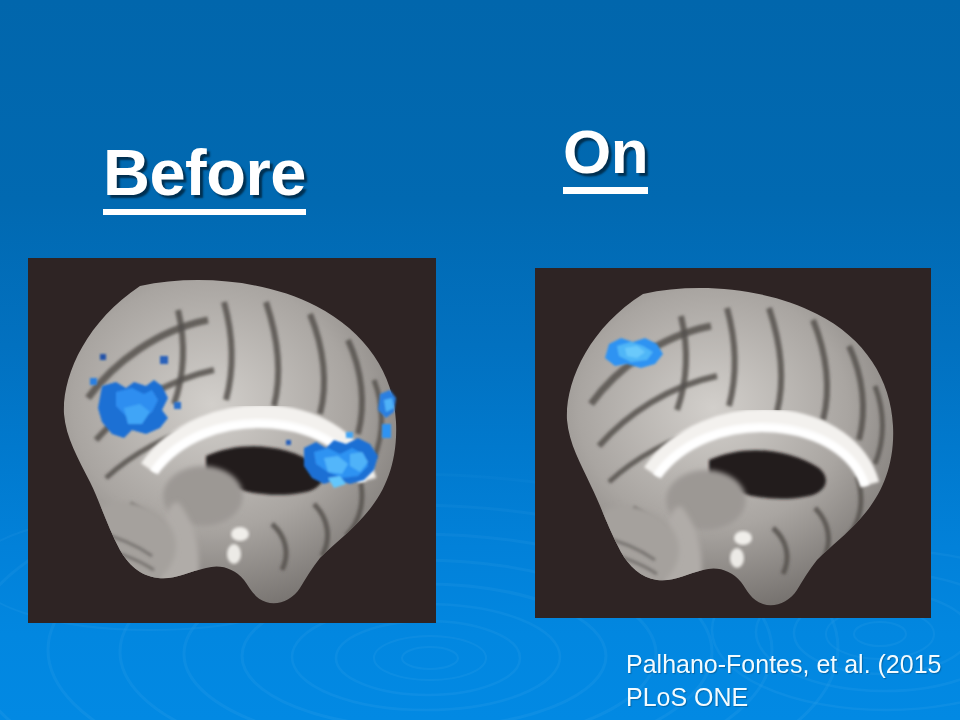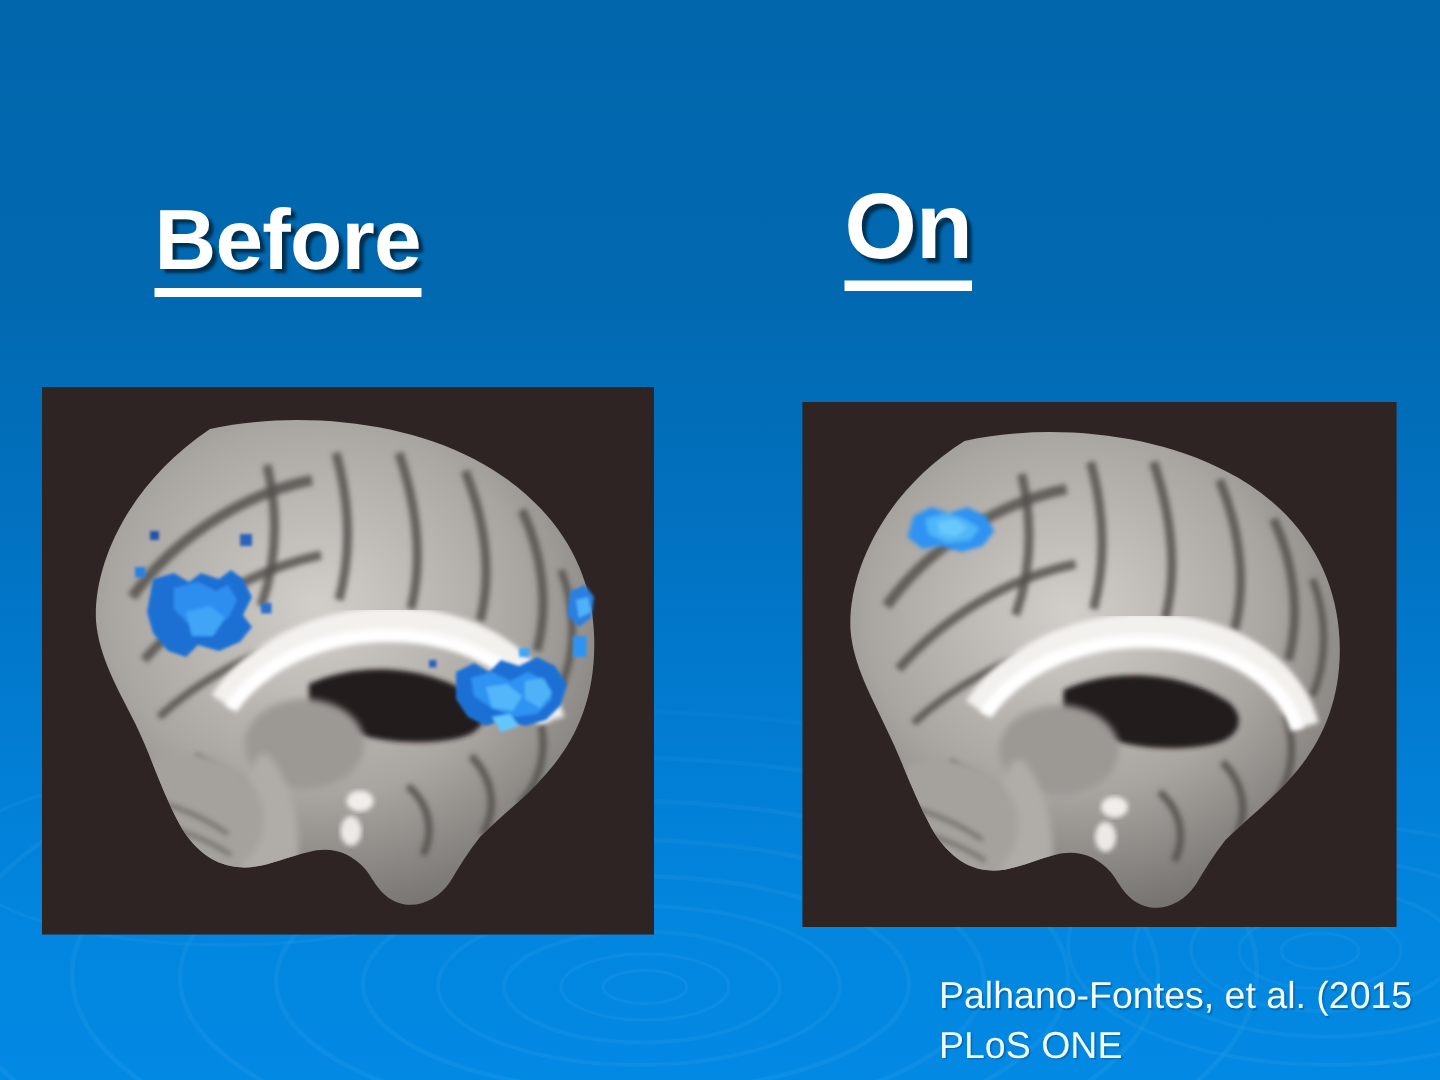--- a/index.html
+++ b/index.html
@@ -45,21 +45,21 @@
     white-space: pre-line;
   }
   .title .u {
     display: inline-block;
     border-bottom: 6px solid #ffffff;
     padding-bottom: 1px;
   }
   #title-before {
     left: 103px;
     top: 68px;
-    font-size: 57px;
+    font-size: 65px;
     width: 420px;
   }
   #title-on {
     left: 563px;
     top: 52px;
     font-size: 62px;
     width: 420px;
   }
   #title-on .u { border-bottom-width: 7px; }
 

